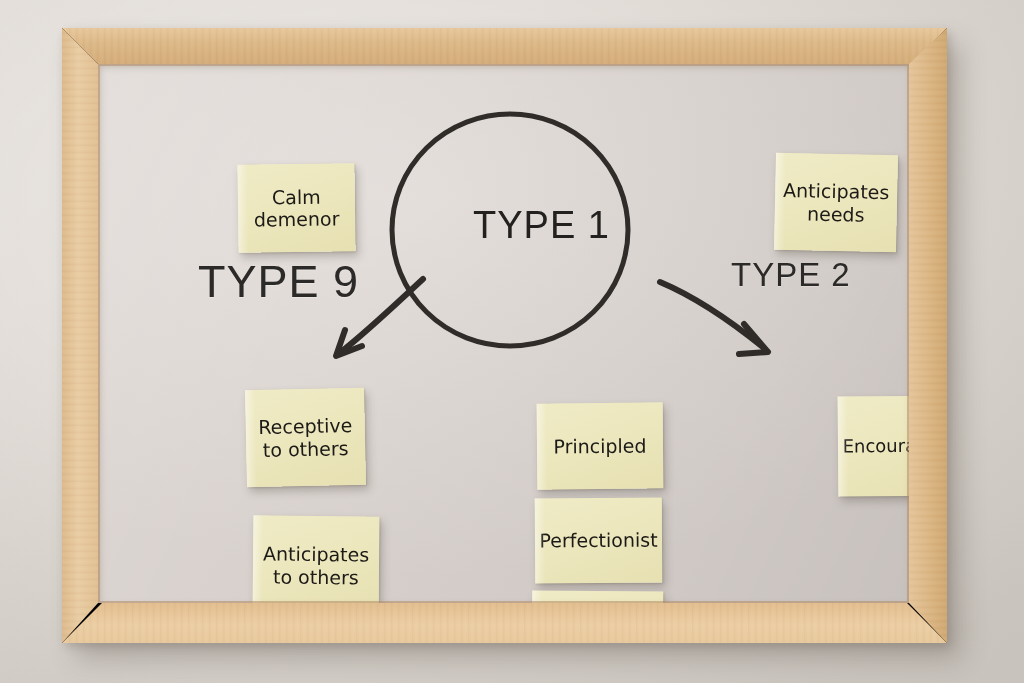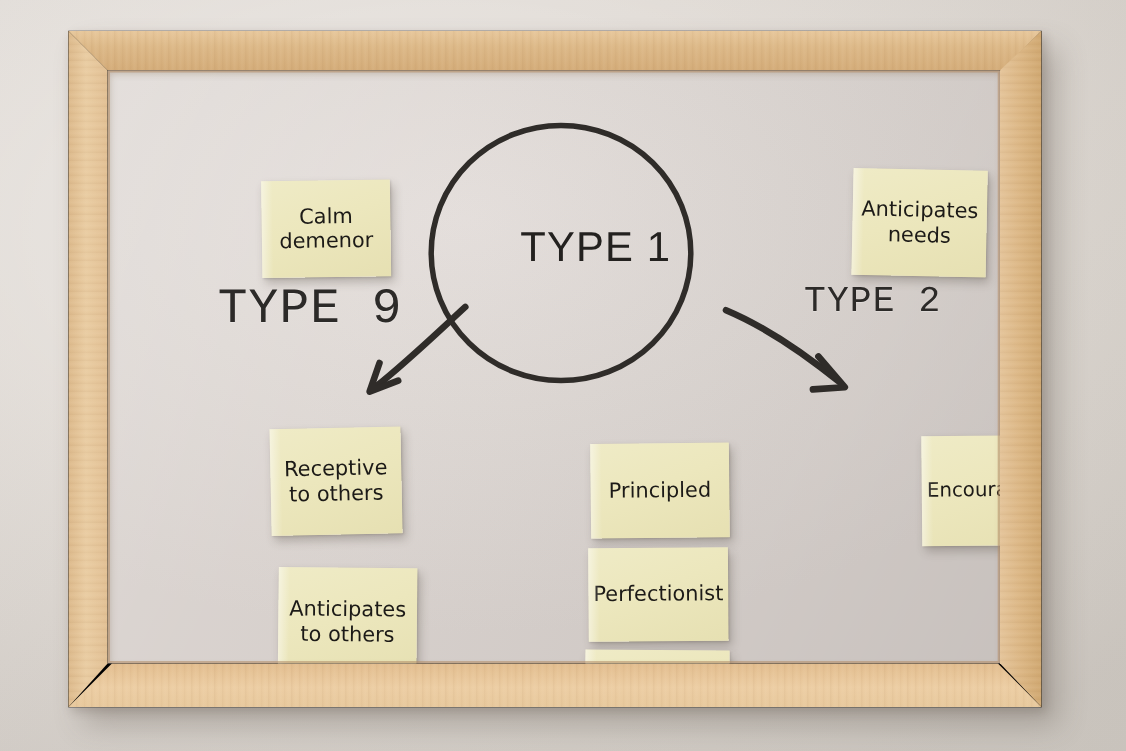--- a/index.html
+++ b/index.html
@@ -113,21 +113,21 @@
   #ink {
     position: absolute;
     left: 0; top: 0;
     width: 811px;
     height: 539px;
     overflow: visible;
   }
 
   .type-label {
     position: absolute;
-    font-family: Liberation Mono, monospace;
+    font-family: Liberation Sans, sans-serif;
     font-weight: 400;
     letter-spacing: 1px;
     color: #2c2a28;
     white-space: nowrap;
     text-shadow: 0 1px 0 rgba(255,255,255,0.25);
     text-align: center;
   }
   #label-type9 { left: 100px; top: 192px; font-size: 45px; }
   #label-type2 { left: 633px; top: 192px; font-size: 33px; }
 

